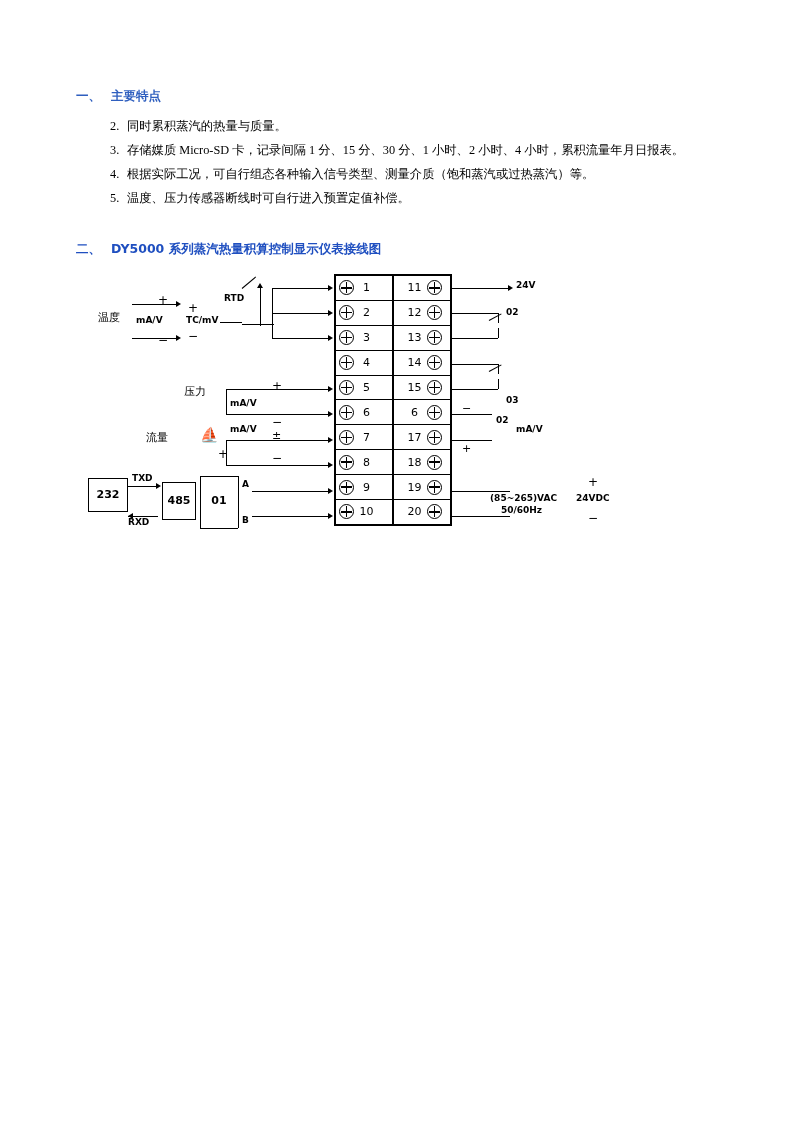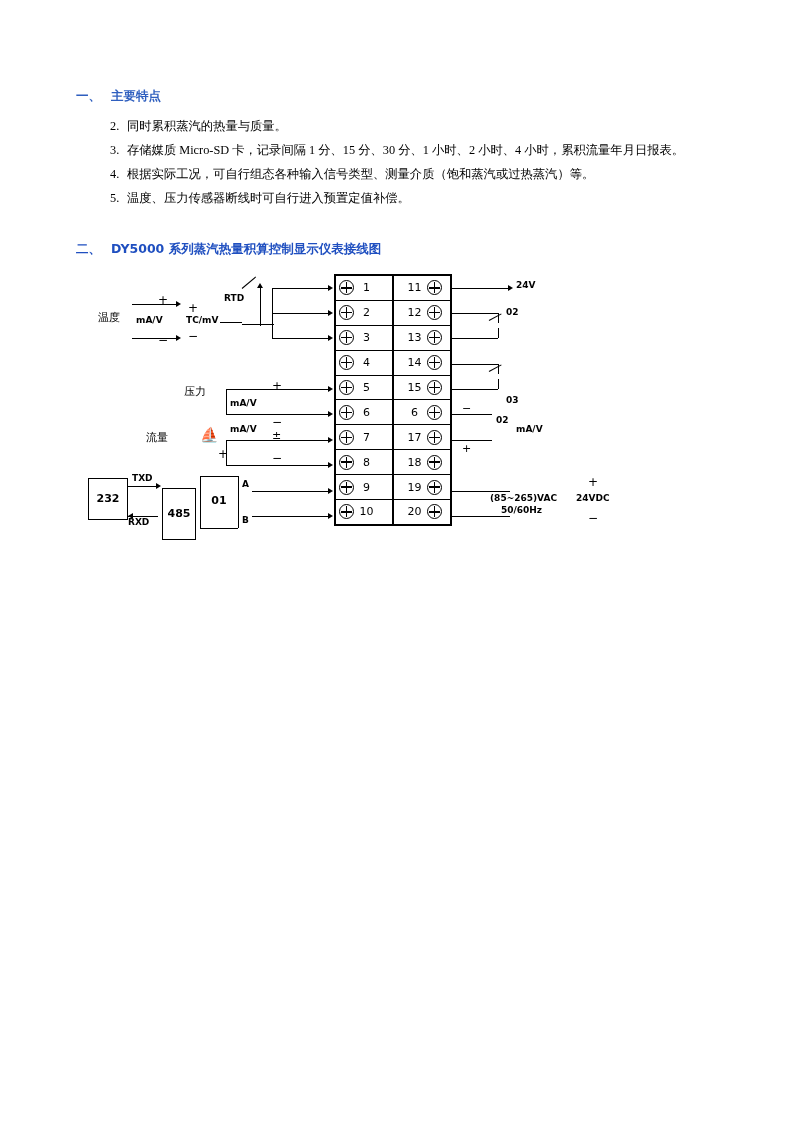--- a/index.html
+++ b/index.html
@@ -372,31 +372,31 @@
     <div class="lbl bold" style="left:154px; top:153px;">mA/V</div>
     <div class="lbl" style="left:196px; top:158px; font-size:11px;">±</div>
     <div class="lbl" style="left:196px; top:180px; font-size:12px;">−</div>
     <div class="lbl" style="left:142px; top:176px; font-size:12px;">+</div>
     <div class="hl" style="left:150px; top:168px; width:104px;"></div>
     <div class="hl" style="left:150px; top:193px; width:104px;"></div>
     <div class="vl" style="left:150px; top:168px; height:25px;"></div>
     <div class="arrow-r" style="left:252px; top:165px;"></div>
     <div class="arrow-r" style="left:252px; top:190px;"></div>
 
-    <div class="sbox" style="left:12px; top:206px; width:40px; height:42px;">
+    <div class="sbox" style="left:12px; top:206px; width:40px; height:34px;">
         <span>232</span>
       </div>
     <div class="lbl bold" style="left:56px; top:202px;">TXD</div>
     <div class="lbl bold" style="left:52px; top:246px;text-align:center;">RXD</div>
     <div class="hl" style="left:52px; top:214px; width:30px;"></div>
     <div class="hl" style="left:52px; top:244px; width:30px;"></div>
     <div class="arrow-r" style="left:80px; top:211px;"></div>
     <div class="arrow-l" style="left:52px; top:241px;"></div>
 
-    <div class="sbox" style="left:86px; top:216px; width:34px; height:52px;text-align:right;">
+    <div class="sbox" style="left:86px; top:210px; width:34px; height:38px;text-align:right;">
         <span>485</span>
       </div>
     <div class="sbox" style="left:126px; top:210px; width:34px; height:38px; border-style:none;">
         <span>01</span>
       </div>
     <div class="vl" style="left:124px; top:204px; height:52px;"></div>
     <div class="vl" style="left:162px; top:204px; height:52px;"></div>
     <div class="hl" style="left:124px; top:204px; width:38px;"></div>
     <div class="hl" style="left:124px; top:256px; width:38px;"></div>
 

